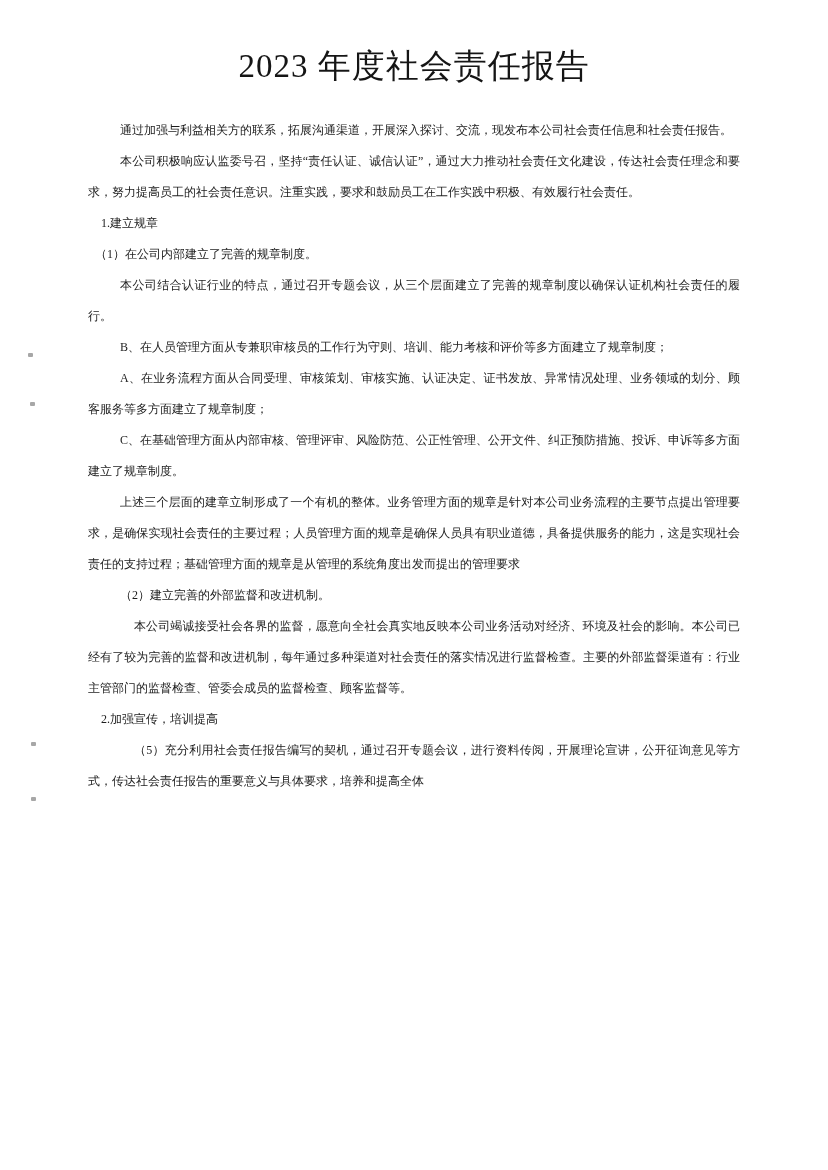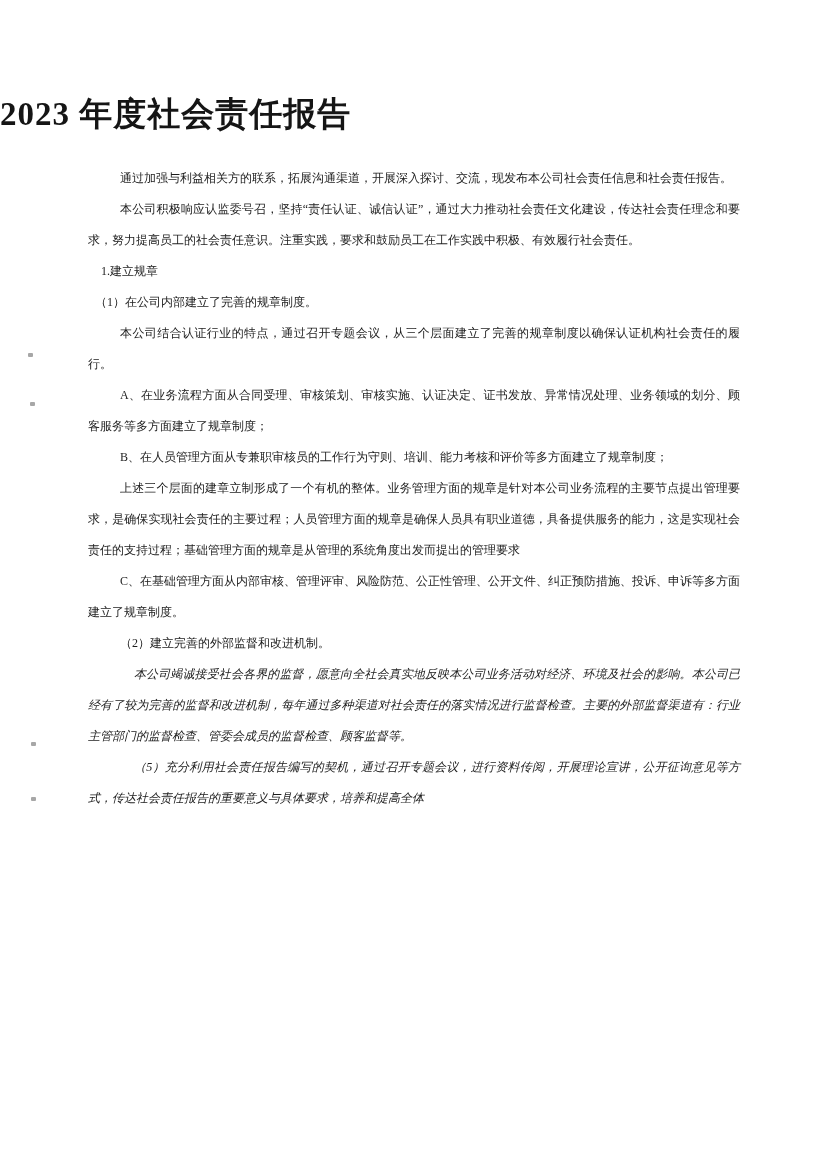--- a/index.html
+++ b/index.html
@@ -12,24 +12,24 @@
     width: 828px;
     height: 1170px;
     margin: 0 auto;
     background: #ffffff;
     overflow: hidden;
     font-family: "Liberation Serif", "DejaVu Serif", serif;
     color: #1c1c1c;
   }
   .report-title {
     margin: 0;
-    padding-top: 92px;
-    text-align: left;
+    padding-top: 44px;
+    text-align: center;
     font-size: 33px;
-    font-weight: 700;
+    font-weight: 400;
     letter-spacing: 1px;
     line-height: 1.35;
     color: #151515;
   }
   .content {
     margin: 26px auto 0 88px;
     width: 652px;
     font-size: 12px;
     line-height: 31px;
     text-align: justify;
@@ -37,21 +37,21 @@
   }
   .content p {
     margin: 0;
     padding: 0;
   }
   
   .k-p      { text-indent: 32px; }
   .k-h1     { text-indent: 32px; }
   .k-h2     { text-indent: 13px; }
   .k-clause { text-indent: 7px;  }
-  .k-p-deep { text-indent: 46px; font-style: italic; }
+  .k-p-deep { text-indent: 46px; }
   
   .speckle {
     position: absolute;
     width: 5px;
     height: 4px;
     background: #8a8a8a;
     opacity: 0.75;
     border-radius: 1px;
   }
   .speckle.s1 { left: 28px; top: 353px; }
@@ -64,26 +64,27 @@
 
 <div class="page">
   <h1 class="report-title">2023 年度社会责任报告</h1>
 
   <div class="content">
       <p class="k-p">通过加强与利益相关方的联系，拓展沟通渠道，开展深入探讨、交流，现发布本公司社会责任信息和社会责任报告。</p>
       <p class="k-p">本公司积极响应认监委号召，坚持“责任认证、诚信认证”，通过大力推动社会责任文化建设，传达社会责任理念和要求，努力提高员工的社会责任意识。注重实践，要求和鼓励员工在工作实践中积极、有效履行社会责任。</p>
       <p class="k-h2">1.建立规章</p>
       <p class="k-clause">（1）在公司内部建立了完善的规章制度。</p>
       <p class="k-p">本公司结合认证行业的特点，通过召开专题会议，从三个层面建立了完善的规章制度以确保认证机构社会责任的履行。</p>
+      <p class="k-p">B、在人员管理方面从专兼职审核员的工作行为守则、培训、能力考核和评价等多方面建立了规章制度；</p>
       <p class="k-p">A、在业务流程方面从合同受理、审核策划、审核实施、认证决定、证书发放、异常情况处理、业务领域的划分、顾客服务等多方面建立了规章制度；</p>
-      <p class="k-p">B、在人员管理方面从专兼职审核员的工作行为守则、培训、能力考核和评价等多方面建立了规章制度；</p>
+      <p class="k-p">C、在基础管理方面从内部审核、管理评审、风险防范、公正性管理、公开文件、纠正预防措施、投诉、申诉等多方面建立了规章制度。</p>
       <p class="k-p">上述三个层面的建章立制形成了一个有机的整体。业务管理方面的规章是针对本公司业务流程的主要节点提出管理要求，是确保实现社会责任的主要过程；人员管理方面的规章是确保人员具有职业道德，具备提供服务的能力，这是实现社会责任的支持过程；基础管理方面的规章是从管理的系统角度出发而提出的管理要求</p>
-      <p class="k-p">C、在基础管理方面从内部审核、管理评审、风险防范、公正性管理、公开文件、纠正预防措施、投诉、申诉等多方面建立了规章制度。</p>
       <p class="k-p">（2）建立完善的外部监督和改进机制。</p>
       <p class="k-p-deep">本公司竭诚接受社会各界的监督，愿意向全社会真实地反映本公司业务活动对经济、环境及社会的影响。本公司已经有了较为完善的监督和改进机制，每年通过多种渠道对社会责任的落实情况进行监督检查。主要的外部监督渠道有：行业主管部门的监督检查、管委会成员的监督检查、顾客监督等。</p>
+      <p class="k-h2">2.加强宣传，培训提高</p>
       <p class="k-p-deep">（5）充分利用社会责任报告编写的契机，通过召开专题会议，进行资料传阅，开展理论宣讲，公开征询意见等方式，传达社会责任报告的重要意义与具体要求，培养和提高全体</p>
     </div>
 
   <div class="speckle s1"></div>
   <div class="speckle s2"></div>
   <div class="speckle s3"></div>
   <div class="speckle s4"></div>
 </div>
 
 </body></html>

